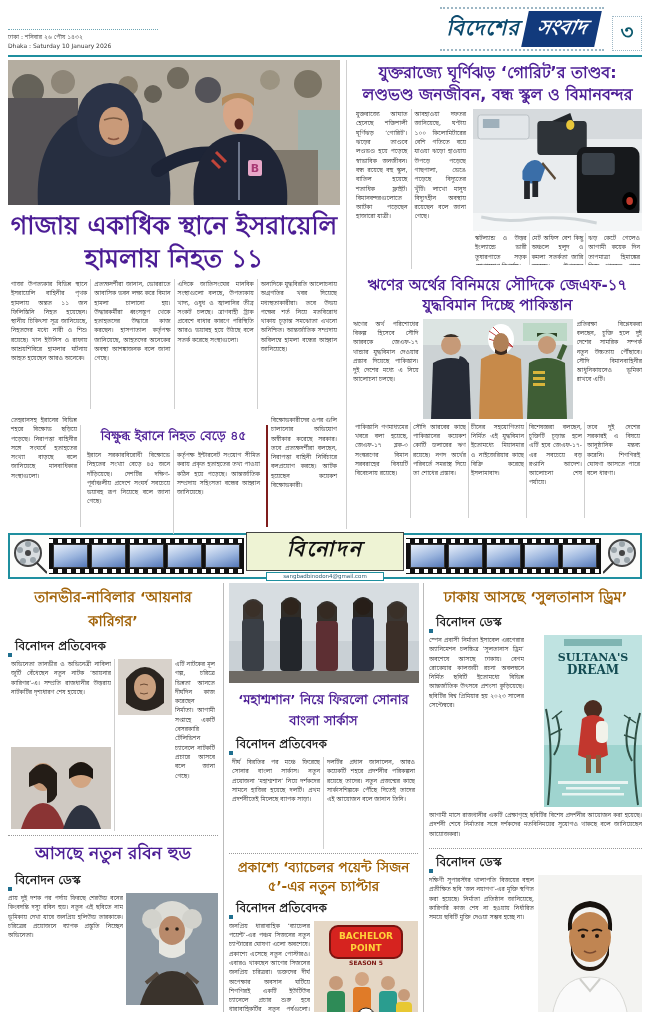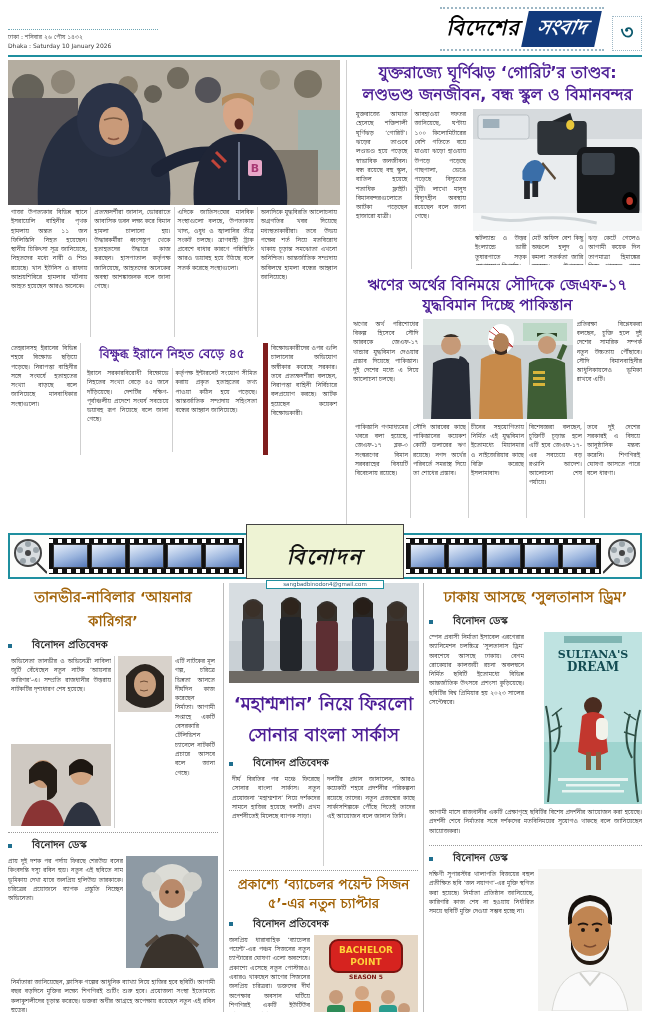--- a/index.html
+++ b/index.html
@@ -4,46 +4,46 @@
 <style>
   * { margin:0; padding:0; box-sizing:border-box; }
   body { background:#888; font-family:"DejaVu Sans", sans-serif; }
   .page { width:650px; height:1012px; background:#fff; margin:0 auto; position:relative; overflow:hidden; }
 
   
   .hdr { margin:6px 8px 0; }
   .hdr-row { display:flex; align-items:flex-end; padding:1px 0 2px; }
   .dates { font-size:6px; line-height:1.6; color:#333; border-top:1px dotted #6fa7b5; padding-top:2px; min-width:150px; }
   .mast { margin-left:auto; display:flex; align-items:center; gap:5px; border-top:2px dotted #9db7c5; border-bottom:2px dotted #9db7c5; padding:2px 6px; }
-  .mast .m1 { font-style:italic; font-weight:bold; font-size:21px; color:#000000; letter-spacing:1px; }
+  .mast .m1 { font-style:italic; font-weight:bold; font-size:21px; color:#0c4a6e; letter-spacing:1px; }
   .mast .m2 { background:#123a7c; color:#fff; font-style:italic; font-weight:bold; font-size:20px; padding:1px 12px 2px; transform:skewX(-12deg); }
   .pagenum { width:30px; text-align:center; font-size:20px; font-weight:bold; color:#0c5a6e; border:1px dotted #9db7c5; margin-left:8px; }
   .teal-rule { height:2px; background:#1f8f9f; margin-top:2px; }
 
   
   .tiny { font-size:6px; line-height:1.55; text-align:justify; color:#1e1e1e; overflow:hidden; }
   .colrow { display:flex; overflow:hidden; }
   .colrow > .c { flex:1; padding:0 3px; }
   .colrow > .c + .c { border-left:1px solid #cfcfcf; }
   .headline { font-weight:bold; color:#4c1d95; text-align:center; }
   .red { color:#a16207; }
-  .byline { font-size:10px; font-weight:bold; color:#222; margin:3px 0 2px; display:flex; align-items:center; gap:20px; }
+  .byline { font-size:12px; font-weight:bold; color:#222; margin:3px 0 2px; display:flex; align-items:flex-end; gap:3px; }
   .byline .bullet { width:4px; height:4px; background:#1f6f8f; display:inline-block; }
   .rule-dot { border-top:1px dotted #999; margin:4px 0; }
 
   
   .topsec { display:flex; padding:3px 8px 0; gap:6px; height:472px; }
   .left-col { width:332px; }
   .right-col { flex:1; border-left:1px solid #cfcfcf; padding-left:6px; }
   .photo { display:block; width:100%; }
   .h-gaza { font-size:25px; line-height:1.3; margin:5px 0 4px; }
   .gaza-body { height:130px; margin-top:2px; }
   .iran-block { display:flex; height:112px; margin-top:6px; }
   .iran-block .side { width:72px; padding:0 3px; }
-  .iran-mid { flex:1; border-left:1px solid #cfcfcf; border-right:5px solid #7f1d1d; padding:0 3px; }
+  .iran-mid { flex:1; border-left:1px solid #cfcfcf; border-right:2px solid #7f1d1d; padding:0 3px;margin-top:10px; }
   .h-iran { font-size:12.5px; margin:2px 0 3px; }
   .h-storm { font-size:16px; line-height:1.35; margin:2px 0 4px; }
   .storm-body { height:160px; }
   .storm-left { width:116px; display:flex; }
   .storm-left .c { flex:1; padding:0 3px; }
   .storm-left .c + .c { border-left:1px solid #cfcfcf; }
   .storm-right { flex:1; padding-left:4px; }
   .storm-right .under { display:flex; margin-top:2px; height:32px; }
   .storm-right .under .c { flex:1; padding:0 2px; }
   .storm-right .under .c + .c { border-left:1px solid #cfcfcf; }
@@ -54,39 +54,39 @@
   .jf-bottom .c { padding:0 2px; }
 
   
   .banner { margin:4px 8px; border:2px solid #1f8f9f; height:46px; display:flex; align-items:center; padding:2px 3px; gap:2px; background:#fdfdfb; }
   .strip { flex:1; height:36px; background:#111; position:relative; display:flex; align-items:center; gap:3px; padding:5px 4px; overflow:hidden; }
   .strip::before, .strip::after { content:""; position:absolute; left:0; right:0; height:4px;
      background:repeating-linear-gradient(90deg,#fff 0 4px,transparent 4px 9px); }
   .strip::before { top:1px; } .strip::after { bottom:1px; }
   .frame { flex:1; height:24px; background:linear-gradient(160deg,#e8f0fb 0%,#9ab4dd 55%,#5578b8 100%); border:1px solid #333; }
   .b-center { width:158px; text-align:center; position:relative; }
-  .b-title { background:#eef3d4; border:1px solid #444; font-size:21px; font-weight:bold; font-style:italic; color:#111; padding:16px 6px 2px; letter-spacing:2px; }
+  .b-title { background:#eef3d4; border:1px solid #444; font-size:21px; font-weight:bold; font-style:italic; color:#111; padding:0 6px 2px; letter-spacing:2px; }
   .b-email { background:#fff; border:1px solid #1f8f9f; font-size:5.5px; color:#2b5f75; margin:1px auto 0; width:118px; padding:0 0 1px; }
   .reel { flex:0 0 34px; }
 
   
   .entsec { display:flex; padding:0 8px; height:438px; }
   .eg { overflow:hidden; }
   .eg-l { width:216px; padding-right:5px; border-right:1px solid #bbb; }
   .eg-m { width:200px; padding:0 5px; border-right:1px solid #bbb; }
   .eg-r { flex:1; padding-left:5px; }
   .h-tanvir { font-size:14.5px; margin:3px 0 1px; }
   .art1 { display:flex; height:172px; }
   .art1 .c { flex:1; padding:0 3px; }
   .art1 .c + .c { border-left:1px solid #cfcfcf; }
   .h-robin { font-size:17px; margin:2px 0 1px; }
   .art2 { display:flex; height:118px; gap:3px; }
   .art2 .c { flex:1; }
   .art2after { height:78px; margin-top:3px; }
-  .h-circus { font-size:18px; margin:3px 0 1px; }
+  .h-circus { font-size:13px; margin:3px 0 1px; }
   .circus-body { height:92px; }
   .h-bach { font-size:13.5px; line-height:1.4; margin:2px 0 1px; }
   .bach-row { display:flex; gap:4px; height:152px; }
   .bach-row .c { flex:1; }
   .h-sult { font-size:14.5px; margin:3px 0 1px; }
   .sult-row { display:flex; gap:20px; height:172px; }
   .sult-row .c { flex:1; }
   .sult-after { height:34px; margin-top:3px; }
   .h-vijay { font-size:13.5px; line-height:1.4; margin:2px 0 1px; }
   .vijay-row { display:flex; gap:4px; height:142px; }
@@ -138,20 +138,21 @@
         <path d="M150,110 q40,-28 90,-8" stroke="#1d2436" stroke-width="14" fill="none" stroke-linecap="round"></path>
         <path d="M186,145 C182,98 202,76 230,74 C260,72 282,100 279,145 Z" fill="#1f2536"></path>
         <line x1="231" y1="82" x2="231" y2="140" stroke="#8892a8" stroke-width="1.5"></line>
         <ellipse cx="230" cy="54" rx="15" ry="19" fill="#d7a687"></ellipse>
         <path d="M214,46 q16,-16 32,0 l0,-8 q-16,-10 -32,0 Z" fill="#b48b5e"></path>
         <ellipse cx="231" cy="64" rx="4.5" ry="5.5" fill="#57271e"></ellipse>
         <rect x="240" y="100" width="14" height="16" rx="2" fill="#e8a8c8"></rect>
         <text x="247" y="112" font-size="11" font-weight="bold" fill="#a83a74" text-anchor="middle">B</text>
         <path d="M208,92 l10,10 M204,100 l8,8" stroke="#c2453a" stroke-width="3"></path>
       </svg>
+      <div class="headline h-gaza">গাজায় একাধিক স্থানে ইসরায়েলি হামলায় নিহত ১১</div>
       <div class="colrow gaza-body">
         <div class="c tiny">গাজা উপত্যকার বিভিন্ন স্থানে ইসরায়েলি বাহিনীর পৃথক হামলায় অন্তত ১১ জন ফিলিস্তিনি নিহত হয়েছেন। স্থানীয় চিকিৎসা সূত্র জানিয়েছে, নিহতদের মধ্যে নারী ও শিশু রয়েছে। খান ইউনিস ও রাফায় আশ্রয়শিবিরে হামলার ঘটনায় আহত হয়েছেন আরও অনেকে।</div>
         <div class="c tiny">প্রত্যক্ষদর্শীরা জানান, ভোররাতে আবাসিক ভবন লক্ষ্য করে বিমান হামলা চালানো হয়। উদ্ধারকর্মীরা ধ্বংসস্তূপ থেকে হতাহতদের উদ্ধারে কাজ করছেন। হাসপাতাল কর্তৃপক্ষ জানিয়েছে, আহতদের অনেকের অবস্থা আশঙ্কাজনক বলে জানা গেছে।</div>
         <div class="c tiny">এদিকে জাতিসংঘের মানবিক সংস্থাগুলো বলছে, উপত্যকায় খাদ্য, ওষুধ ও জ্বালানির তীব্র সংকট চলছে। ত্রাণবাহী ট্রাক প্রবেশে বাধার কারণে পরিস্থিতি আরও ভয়াবহ হয়ে উঠছে বলে সতর্ক করেছে সংস্থাগুলো।</div>
         <div class="c tiny">অন্যদিকে যুদ্ধবিরতি আলোচনায় অগ্রগতির খবর দিয়েছে মধ্যস্থতাকারীরা। তবে উভয় পক্ষের শর্ত নিয়ে মতবিরোধ থাকায় চূড়ান্ত সমঝোতা এখনো অনিশ্চিত। আন্তর্জাতিক সম্প্রদায় অবিলম্বে হামলা বন্ধের আহ্বান জানিয়েছে।</div>
       </div>
       <div class="iran-block">
         <div class="side tiny">তেহরানসহ ইরানের বিভিন্ন শহরে বিক্ষোভ ছড়িয়ে পড়েছে। নিরাপত্তা বাহিনীর সঙ্গে সংঘর্ষে হতাহতের সংখ্যা বাড়ছে বলে জানিয়েছে মানবাধিকার সংস্থাগুলো।</div>
         <div class="iran-mid">
           <div class="headline h-iran">বিক্ষুব্ধ ইরানে নিহত বেড়ে ৪৫</div>
@@ -301,20 +302,21 @@
           <svg width="54" height="56" viewBox="0 0 54 56" style="float:left; margin:0 3px 2px 0;">
             <rect width="54" height="56" fill="#d8d2cb"></rect>
             <path d="M8,20 q19,-24 38,0 l0,24 q-19,16 -38,0 Z" fill="#2a241f"></path>
             <ellipse cx="27" cy="28" rx="11" ry="13" fill="#caa07f"></ellipse>
             <path d="M22,26 q4,-2 8,0 M22,34 q4,2 8,0" stroke="#6a4a34" stroke-width="1" fill="none"></path>
           </svg>
           <div class="tiny" style="height:168px;">এটি নাটকের মূল গল্প, চরিত্রে ভিন্নতা আনতে দীর্ঘদিন কাজ করেছেন নির্মাতা। আগামী সপ্তাহে একটি বেসরকারি টেলিভিশন চ্যানেলে নাটকটি প্রচারে আসবে বলে জানা গেছে।</div>
         </div>
       </div>
       <div class="rule-dot"></div>
+      <div class="headline h-robin">আসছে নতুন রবিন হুড</div>
       <div class="byline">
         <span class="bullet"></span>
         <span>বিনোদন ডেস্ক</span>
       </div>
       <div class="art2">
         <div class="c tiny">প্রায় দুই দশক পর পর্দায় ফিরছে শেরউড বনের কিংবদন্তি দস্যু রবিন হুড। নতুন এই ছবিতে নাম ভূমিকায় দেখা যাবে জনপ্রিয় হলিউড তারকাকে। চরিত্রের প্রয়োজনে ব্যাপক প্রস্তুতি নিচ্ছেন অভিনেতা।</div>
         <svg width="92" height="112" viewBox="0 0 92 112" preserveAspectRatio="none">
           <rect width="92" height="112" fill="#8e9aa4"></rect>
           <circle cx="46" cy="30" r="22" fill="#dcdcd6"></circle>
           <circle cx="26" cy="26" r="10" fill="#d2d2cc"></circle>

